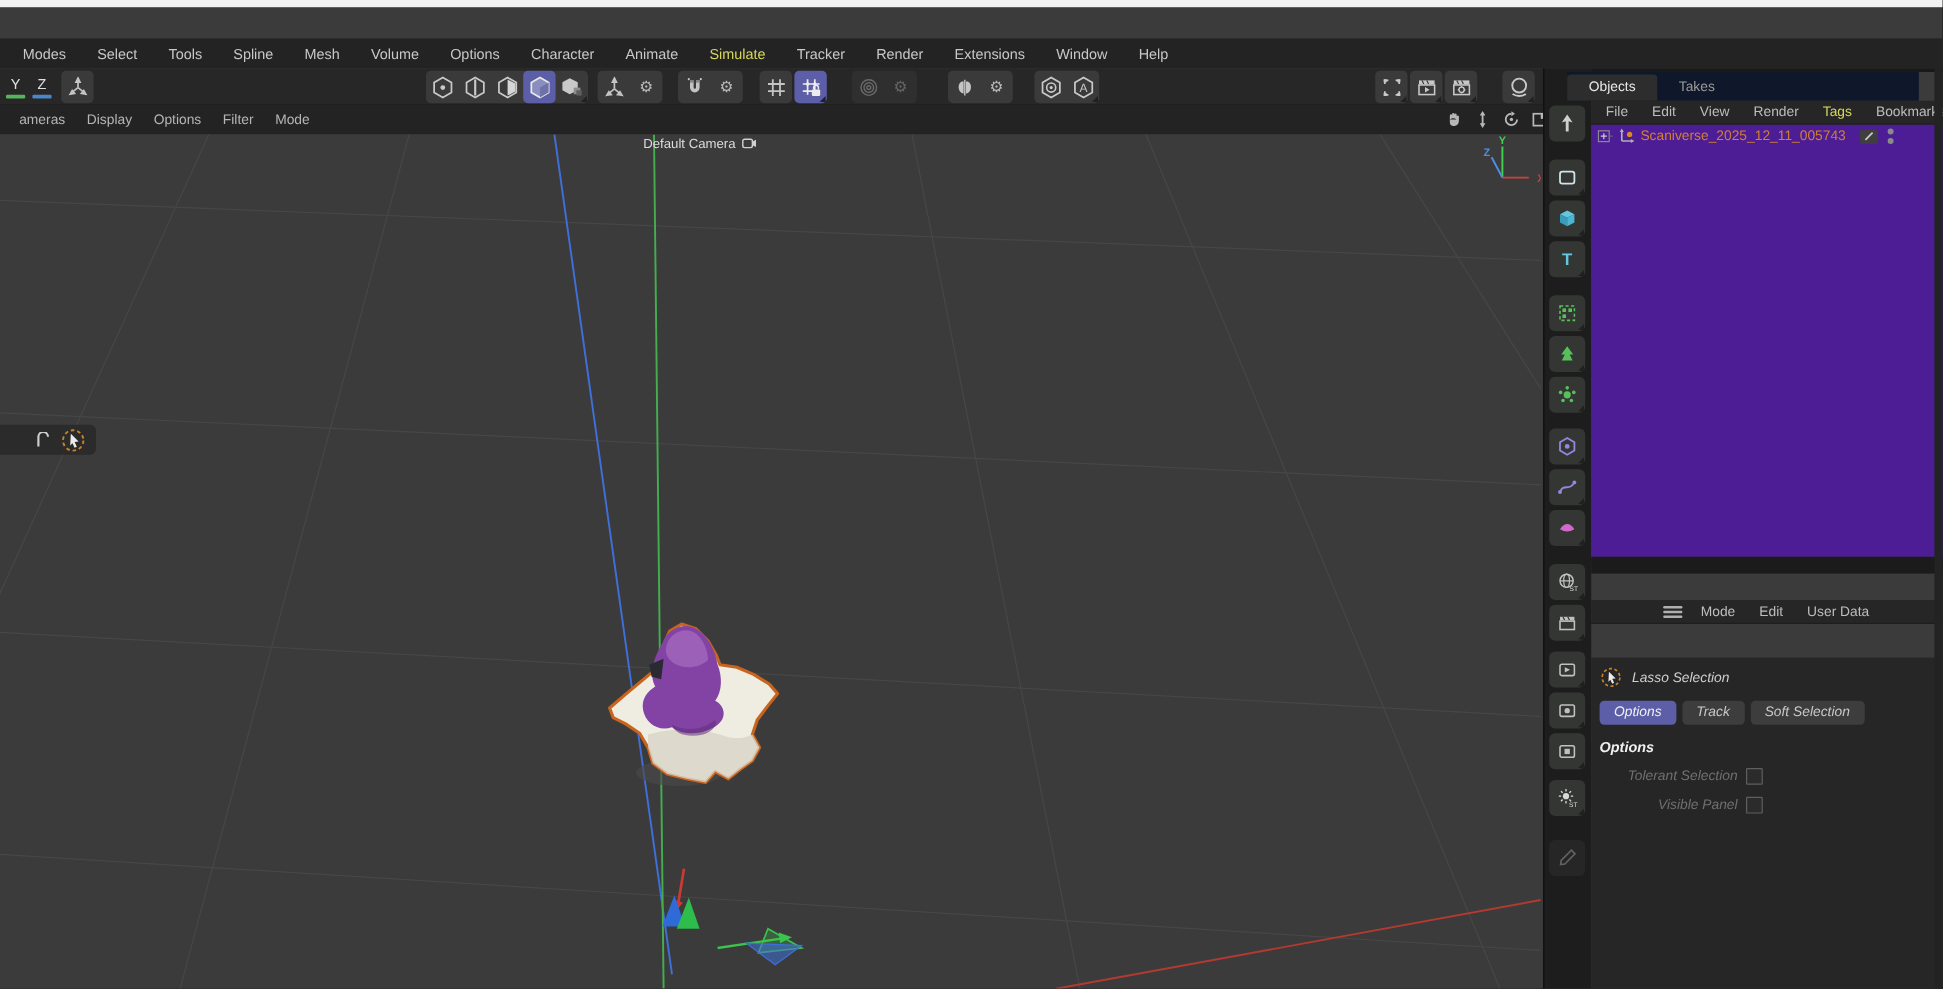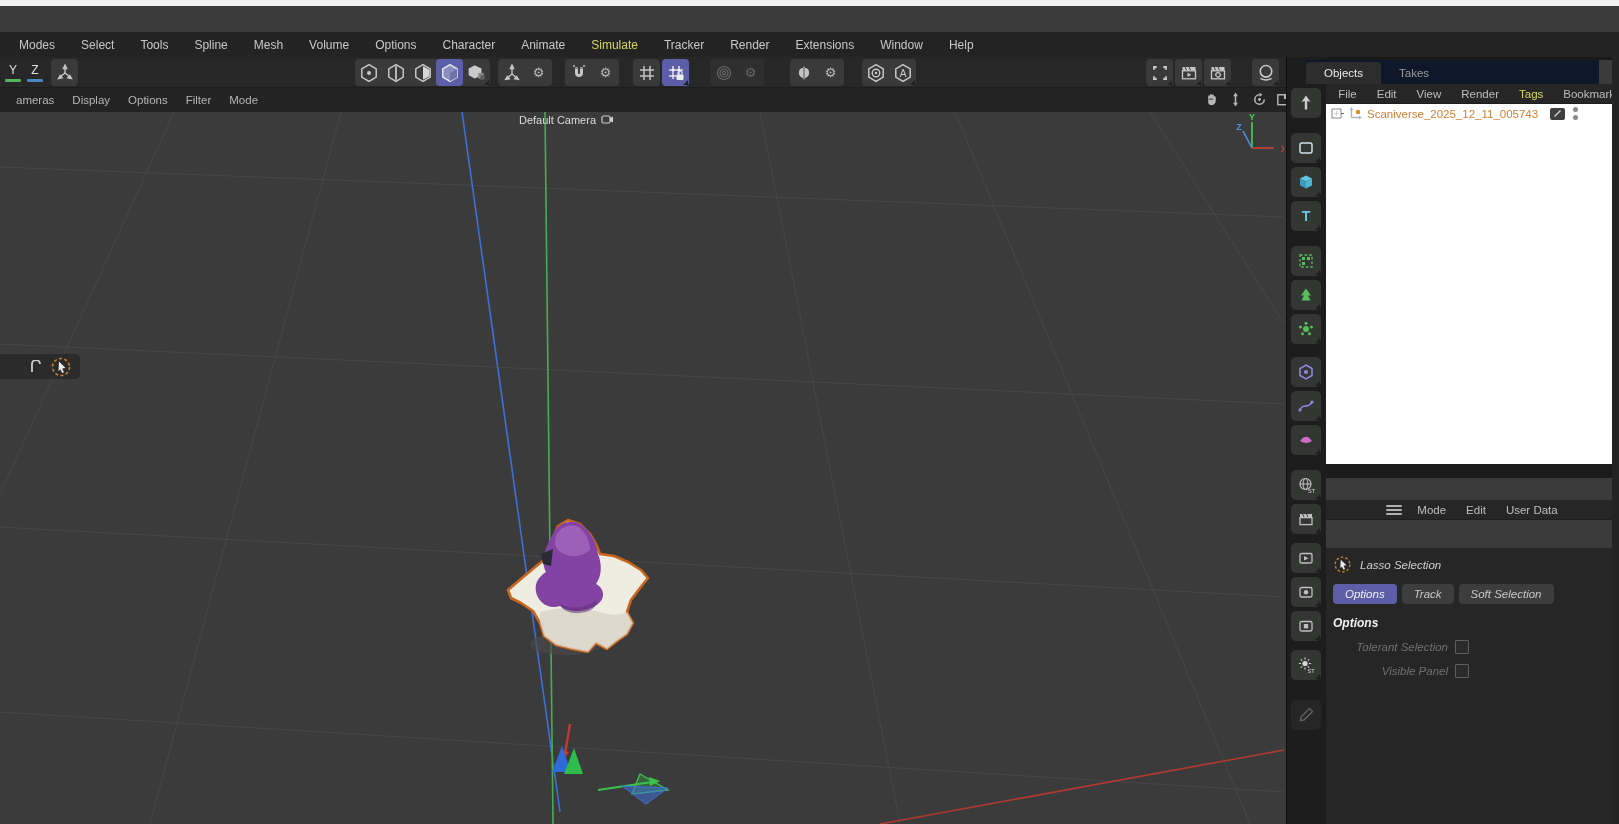--- a/index.html
+++ b/index.html
@@ -30,36 +30,36 @@
   .fold::after{content:"";position:absolute;right:1px;bottom:1px;width:0;height:0;border-left:5px solid transparent;border-bottom:5px solid #202020;}
   .axbtn{width:22px;height:26px;display:flex;flex-direction:column;align-items:center;justify-content:center;color:#e0e0e0;font-size:12px;cursor:pointer;}
   .axbtn .bar{width:16px;height:3px;border-radius:1px;margin-top:2px;}
   .dis{opacity:.42;}
   
   .vpmenu{left:0;top:88px;width:1286px;height:24px;background:#232323;display:flex;align-items:center;}
   .vpmi{color:#b5b5b5;font-size:11.5px;padding:0 9px;cursor:pointer;}
   .vpnav{position:absolute;top:91px;display:flex;gap:7px;}
   
   .viewport{left:0;top:112px;width:1284px;height:712px;background:#3b3b3b;}
-  .camlabel{position:absolute;left:481px;top:112px;width:170px;height:15px;color:#dcdcdc;font-size:11px;display:flex;align-items:center;justify-content:center;gap:5px;}
+  .camlabel{position:absolute;left:498px;top:112px;width:170px;height:15px;color:#dcdcdc;font-size:11px;display:flex;align-items:center;justify-content:center;gap:5px;}
   .hudpill{position:absolute;left:-20px;top:354px;width:100px;height:25px;background:#2b2b2b;border-radius:5px;display:flex;align-items:center;justify-content:flex-end;padding-right:8px;box-sizing:border-box;gap:8px;}
   
   .strip{left:1286px;top:57px;width:40px;height:767px;background:#1d1d1d;border-left:1px solid #0e0e0e;box-sizing:border-box;}
   .sbtn{position:absolute;left:1291px;width:30px;height:30px;background:#343634;border-radius:5px;display:flex;align-items:center;justify-content:center;cursor:pointer;}
   
   .panel-top{left:1326px;top:57px;width:293px;height:3px;background:#191919;}
   .ptabbar{left:1306px;width:293px;height:24px;background:#0f172a;display:flex;align-items:flex-end;}
   .ptab{font-size:11.5px;color:#9a9a9a;padding:5px 18px;cursor:pointer;}
   .ptab.active{background:#2d2d2d;color:#e8e8e8;border-radius:3px 3px 0 0;}
   .pmenu{left:1326px;width:293px;height:20px;background:#262626;display:flex;align-items:center;gap:2px;border-bottom:1px solid #1e1e1e;box-sizing:border-box;justify-content:center;}
   .pmi{color:#bdbdbd;font-size:11.5px;padding:0 9px;cursor:pointer;}
   .pmi.hl{color:#d6d65f;}
   .hamb{width:16px;height:10px;margin:0 4px 0 8px;display:flex;flex-direction:column;justify-content:space-between;cursor:pointer;}
   .hamb i{display:block;height:2px;background:#b0b0b0;border-radius:1px;}
-  .objlist{left:1326px;top:104px;width:293px;height:360px;background:#ffffff;}
+  .objlist{left:1326px;top:104px;width:293px;height:360px;background:#4c1d95;}
   .objrow{display:flex;align-items:center;height:19px;padding-left:5px;gap:4px;}
   .objname{color:#d08033;font-size:11.5px;cursor:pointer;}
   .vdots{display:flex;flex-direction:column;gap:3px;margin-left:4px;cursor:pointer;}
   .vdots i{width:5px;height:5px;border-radius:50%;background:#8a8a8a;display:block;}
   .editbadge{width:15px;height:12px;background:#3f3f3f;border-radius:2px;margin-left:8px;display:flex;align-items:center;justify-content:center;cursor:pointer;}
   .attrbody{left:1326px;top:548px;width:293px;height:304px;background:#262626;font-style:italic;}
   .toolrow{display:flex;align-items:center;gap:8px;padding:7px 0 0 7px;}
   .toolname{color:#cfcfcf;font-size:11.5px;}
   .modebtns{display:flex;gap:5px;padding:10px 0 0 7px;}
   .modebtn{background:#3d3d3d;color:#c8c8c8;font-size:11.5px;padding:4px 12px;border-radius:4px;cursor:pointer;}

